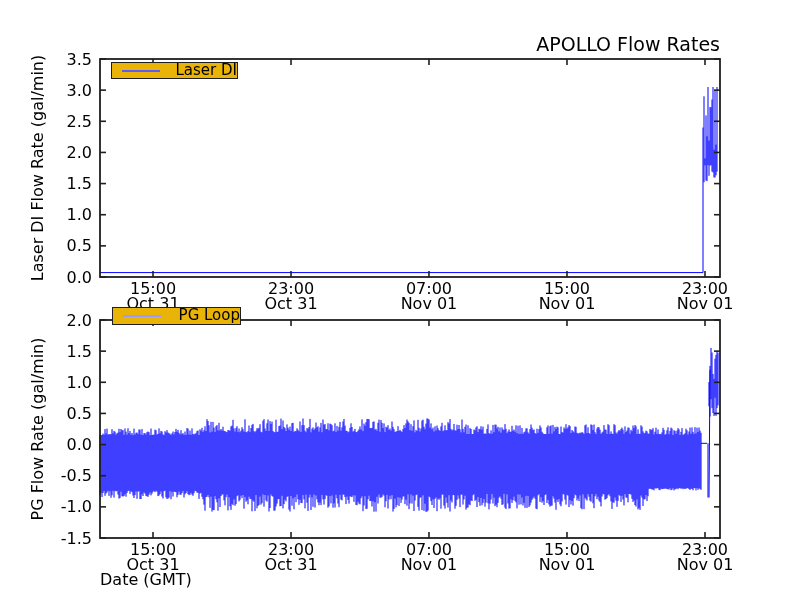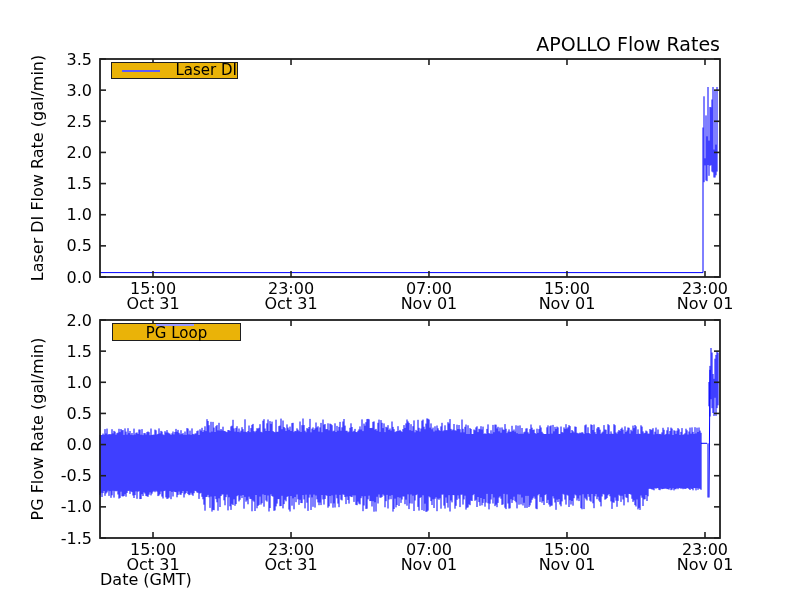--- a/index.html
+++ b/index.html
@@ -25,21 +25,21 @@
   .ylabel.bottom{left:-112px;top:419px;}
   .xlabel{
     position:absolute;left:100px;top:570px;width:620px;height:20px;
     text-align:left;font-size:16px;color:#000;
   }
   .legend{
     position:absolute;background:#eab308;border:1.5px solid #1f1f1f;
     display:flex;align-items:center;box-sizing:border-box;justify-content:space-between;
   }
   .legend.top-legend{left:111px;top:62px;width:127px;height:17px;}
-  .legend.bottom-legend{left:112px;top:323px;width:129px;height:18px;flex-direction:column;}
+  .legend.bottom-legend{left:112px;top:307px;width:129px;height:18px;}
   .legend-line{display:inline-block;width:38px;height:0;margin-left:10px;margin-right:13px;}
   .legend.top-legend .legend-line{border-top:2px solid #5a5aff;}
   .legend.bottom-legend .legend-line{border-top:2px solid #9a9aff;}
   .legend-text{font-size:15px;color:#000;line-height:15px;padding-bottom:1px;}
 </style>
 </head>
 <body>
 
 <div class="figure">
   <svg class="canvas" id="plot-canvas" width="800" height="600">

